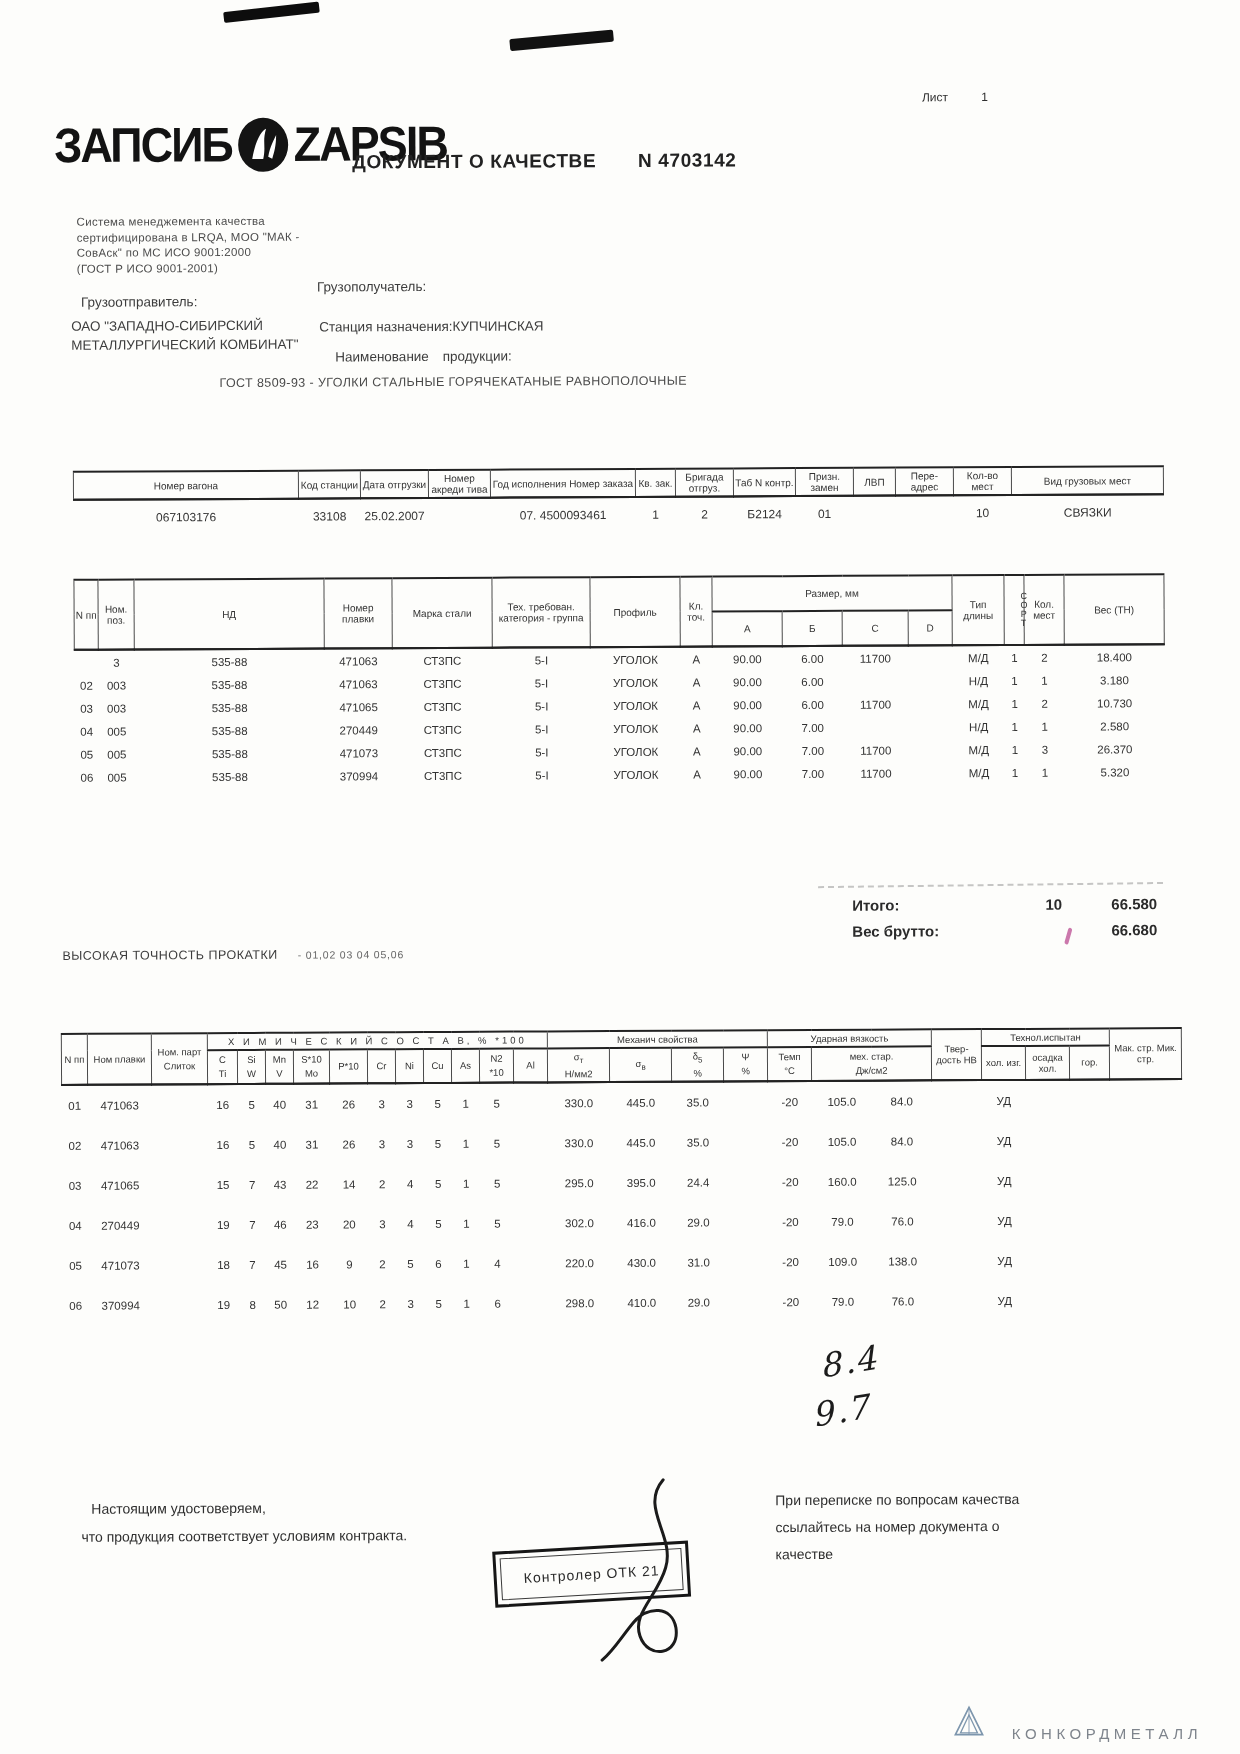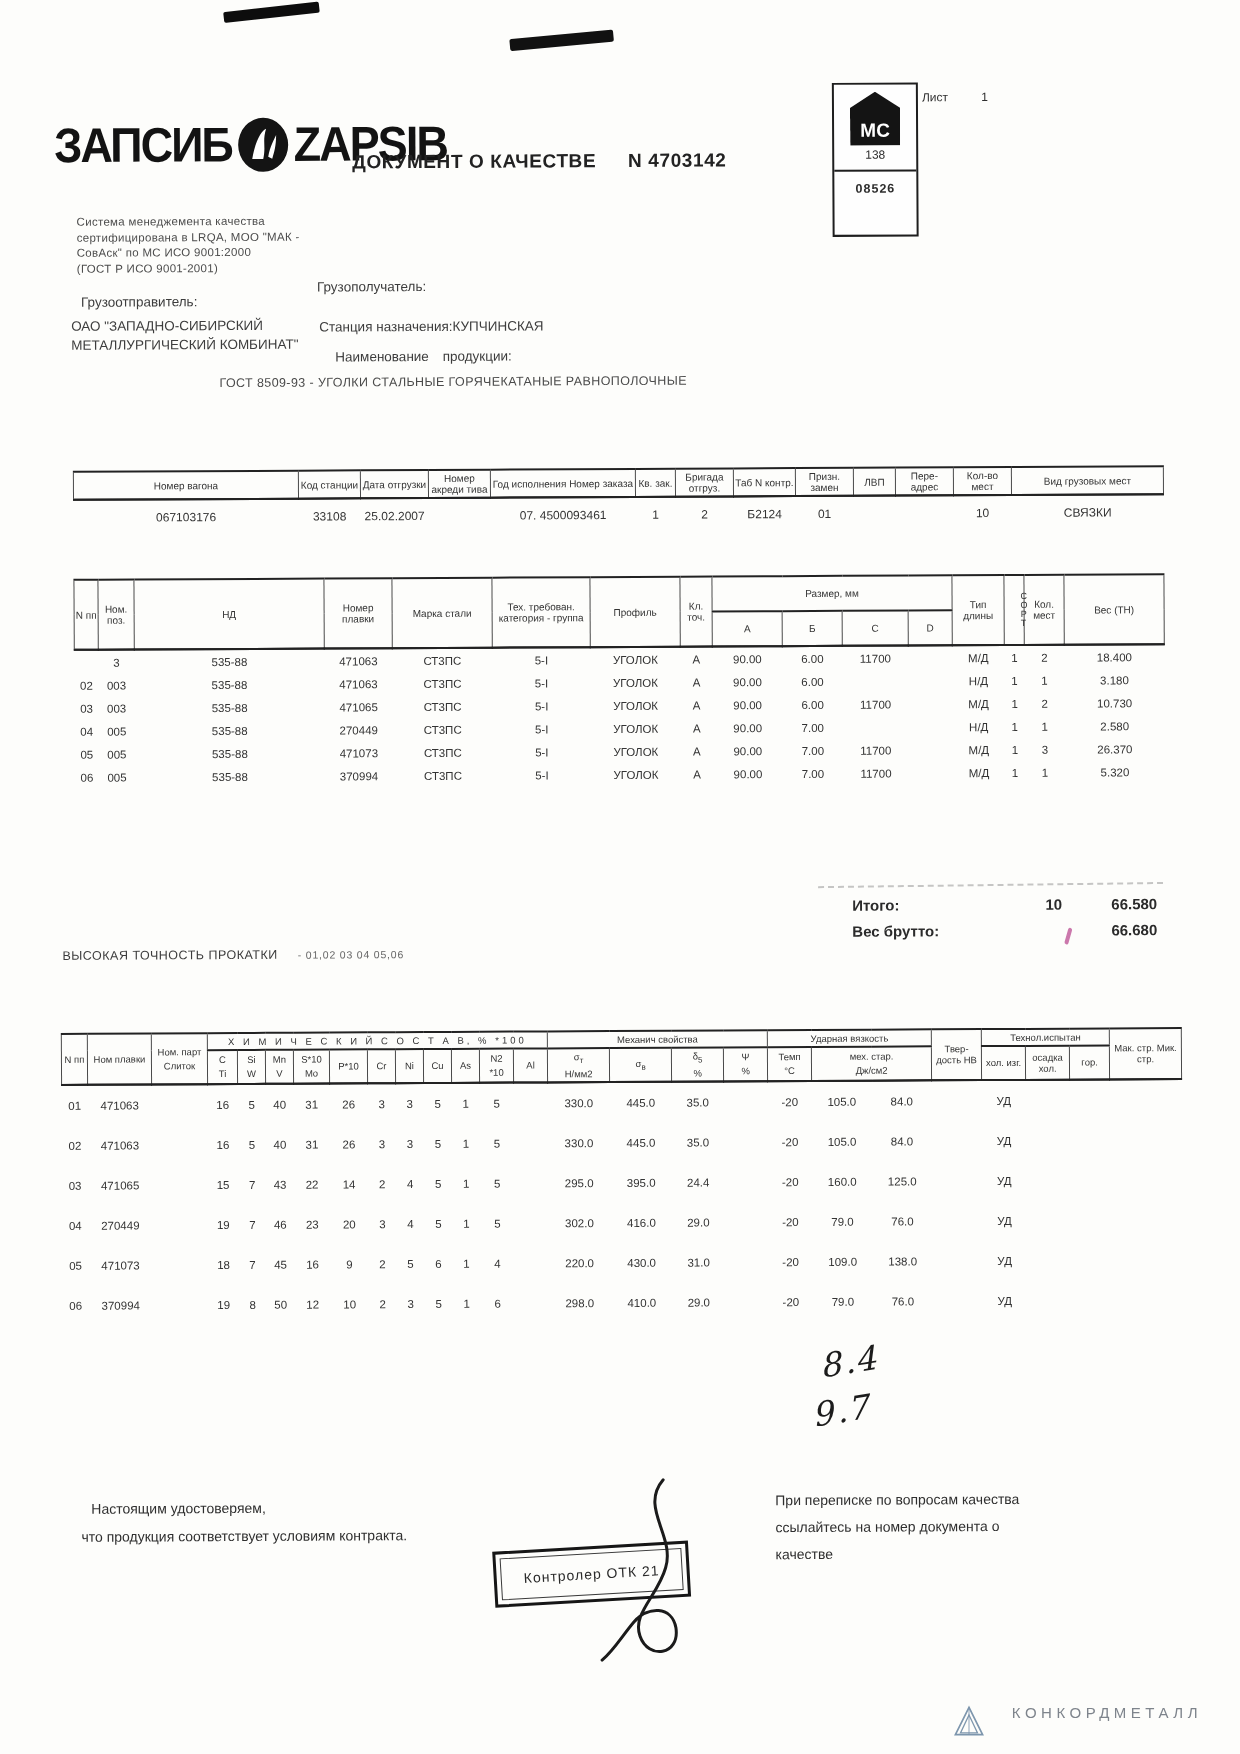--- a/index.html
+++ b/index.html
@@ -13,21 +13,21 @@
   .mark2{left:514px;top:34px;width:104px;height:12px;background:#111;transform:rotate(-5deg);border-radius:2px;}
   .dash-artifact{left:818px;top:886px;width:345px;border-top:2px dashed #8f8f8f;opacity:.5;transform:rotate(-.4deg);}
   .pink-mark{left:1066px;top:930px;width:4px;height:17px;background:#c2609e;border-radius:3px;transform:rotate(16deg);opacity:.85;}
 
   
   .logo{left:58px;top:116px;display:flex;align-items:center;gap:4px;font-weight:bold;font-size:45px;
         color:#131313;letter-spacing:-2px;transform:scaleY(1.08);}
   .logo .emblem{width:54px;height:54px;flex:0 0 auto;}
   .cert{left:80px;top:212px;font-size:11.5px;line-height:15.5px;color:#4d4d4d;letter-spacing:.3px;}
   .doc-title{left:356px;top:150px;font-size:19px;font-weight:bold;color:#222;letter-spacing:.6px;}
-  .doc-title .num{margin-left:26px;}
+  .doc-title .num{margin-left:36px;}
   .sheet{left:926px;top:92px;font-size:12px;color:#2e2e2e;}
   .sheet .n{margin-left:30px;}
   .stampbox{left:836px;top:84px;width:82px;height:150px;border:2px solid #1e1e1e;text-align:center;background:#fefefe;}
   .mc-emblem{width:50px;height:54px;margin:7px auto 2px;background:#141414;
              clip-path:polygon(50% 0,100% 30%,100% 100%,0 100%,0 30%);
              display:flex;align-items:flex-end;justify-content:center;color:#fff;font-weight:bold;font-size:19px;padding-bottom:4px;box-sizing:border-box;}
   .mc-num{font-size:12px;color:#2d2d2d;}
   .stampbox .divider{border-top:2px solid #1e1e1e;margin-top:8px;}
   .stampbox .code{margin-top:10px;font-size:12.5px;font-weight:bold;letter-spacing:1px;color:#2d2d2d;}
 
@@ -73,21 +73,21 @@
 
   .attest{left:88px;top:1492px;font-size:14px;line-height:28px;color:#2f2f2f;}
   .attest .l2{margin-left:-10px;}
   .corr{left:772px;top:1488px;font-size:14px;line-height:27px;color:#2f2f2f;}
 
   .stamp{left:490px;top:1546px;width:190px;height:50px;border:3px solid #161616;
          transform:rotate(-3deg);display:flex;align-items:center;justify-content:center;
          font-size:14px;color:#2a2a2a;letter-spacing:1px;outline:1.5px solid #3a3a3a;outline-offset:-8px;z-index:1;}
   .signature{left:568px;top:1476px;z-index:2;}
 
-  .footer{position:absolute;right:38px;bottom:12px;display:flex;align-items:flex-start;gap:26px;}
+  .footer{position:absolute;right:38px;bottom:12px;display:flex;align-items:flex-end;gap:26px;}
   .footer .brand{font-size:15px;letter-spacing:4.5px;color:#7e848c;font-weight:500;}
 </style>
 </head>
 <body>
 
 <div class="page">
   <div class="tilt">
 
     <div class="abs mark1"></div>
     <div class="abs mark2"></div>
@@ -114,28 +114,20 @@
     <div class="abs doc-title">
       <span>ДОКУМЕНТ О КАЧЕСТВЕ</span>
       <span class="num">N 4703142</span>
     </div>
 
     <div class="abs sheet">
       <span>Лист</span>
       <span class="n">1</span>
     </div>
 
-    <div class="abs stampbox">
-      <div class="mc-emblem">
-        <span>МС</span>
-      </div>
-      <div class="mc-num">138</div>
-      <div class="divider"></div>
-      <div class="code">08526</div>
-    </div>
 
     <div class="abs lbl consignee-label">Грузополучатель:</div>
     <div class="abs lbl consignor-label">Грузоотправитель:</div>
     <div class="abs consignor-name">
       <div>ОАО "ЗАПАДНО-СИБИРСКИЙ</div>
       <div>МЕТАЛЛУРГИЧЕСКИЙ КОМБИНАТ"</div>
     </div>
     <div class="abs lbl station">Станция назначения:КУПЧИНСКАЯ</div>
     <div class="abs lbl product-label">Наименование   продукции:</div>
     <div class="abs product-name">ГОСТ 8509-93  -  УГОЛКИ СТАЛЬНЫЕ ГОРЯЧЕКАТАНЫЕ РАВНОПОЛОЧНЫЕ</div>

